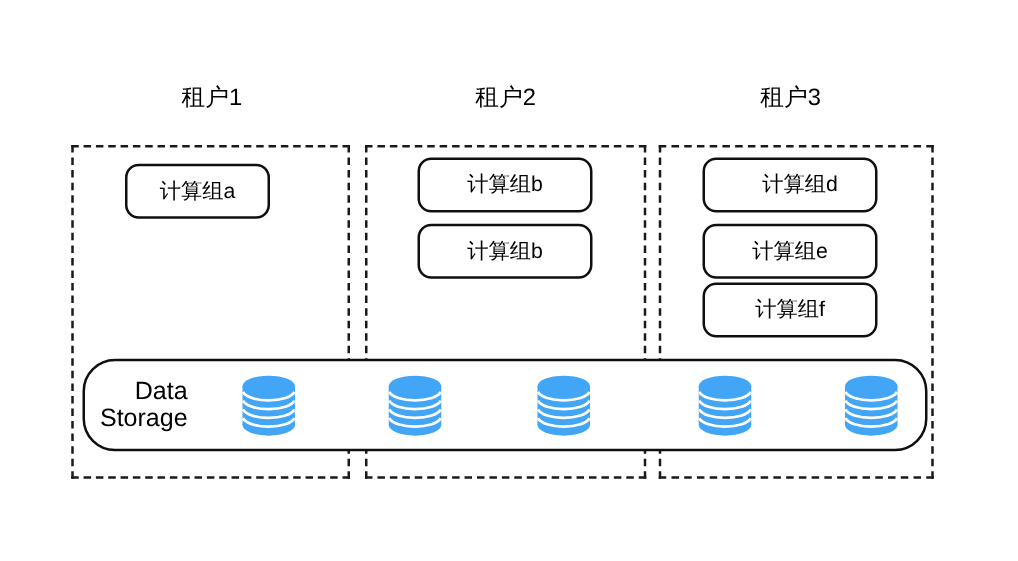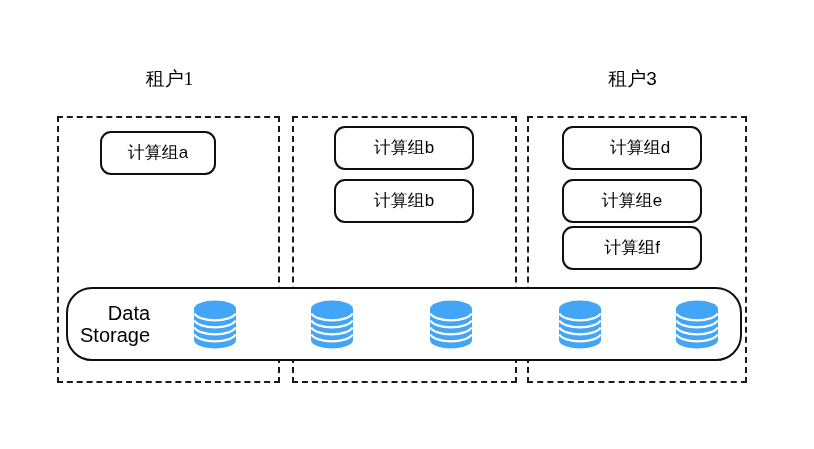--- a/index.html
+++ b/index.html
@@ -76,26 +76,27 @@
     width: 48px;
     height: 52px;
   }
   .db-icon svg { display: block; }
 </style>
 </head>
 <body>
 
 <div id="canvas">
 
-  <div class="tenant-label" style="left:107px; top:67px; width:125px;font-family:Liberation Serif, serif;">租户1</div>
+  <div class="tenant-label" style="left:107px; top:67px; width:125px;">租户1</div>
 
   <div class="tenant-box" style="left:57px; top:116px; width:223px; height:267px;"></div>
 
   <div class="compute-group" style="left:100px; top:131px; width:116px; height:44px;">计算组a</div>
 
+  <div class="tenant-label" style="left:342px; top:67px; width:125px;">租户2</div>
 
   <div class="tenant-box" style="left:292px; top:116px; width:225px; height:267px;"></div>
 
   <div class="compute-group" style="left:334px; top:126px; width:140px; height:44px;text-align:right;">计算组b</div>
 
   <div class="compute-group" style="left:334px; top:179px; width:140px; height:44px;">计算组b</div>
 
   <div class="tenant-label" style="left:570px; top:67px; width:125px;">租户3</div>
 
   <div class="tenant-box" style="left:527px; top:116px; width:220px; height:267px;"></div>

